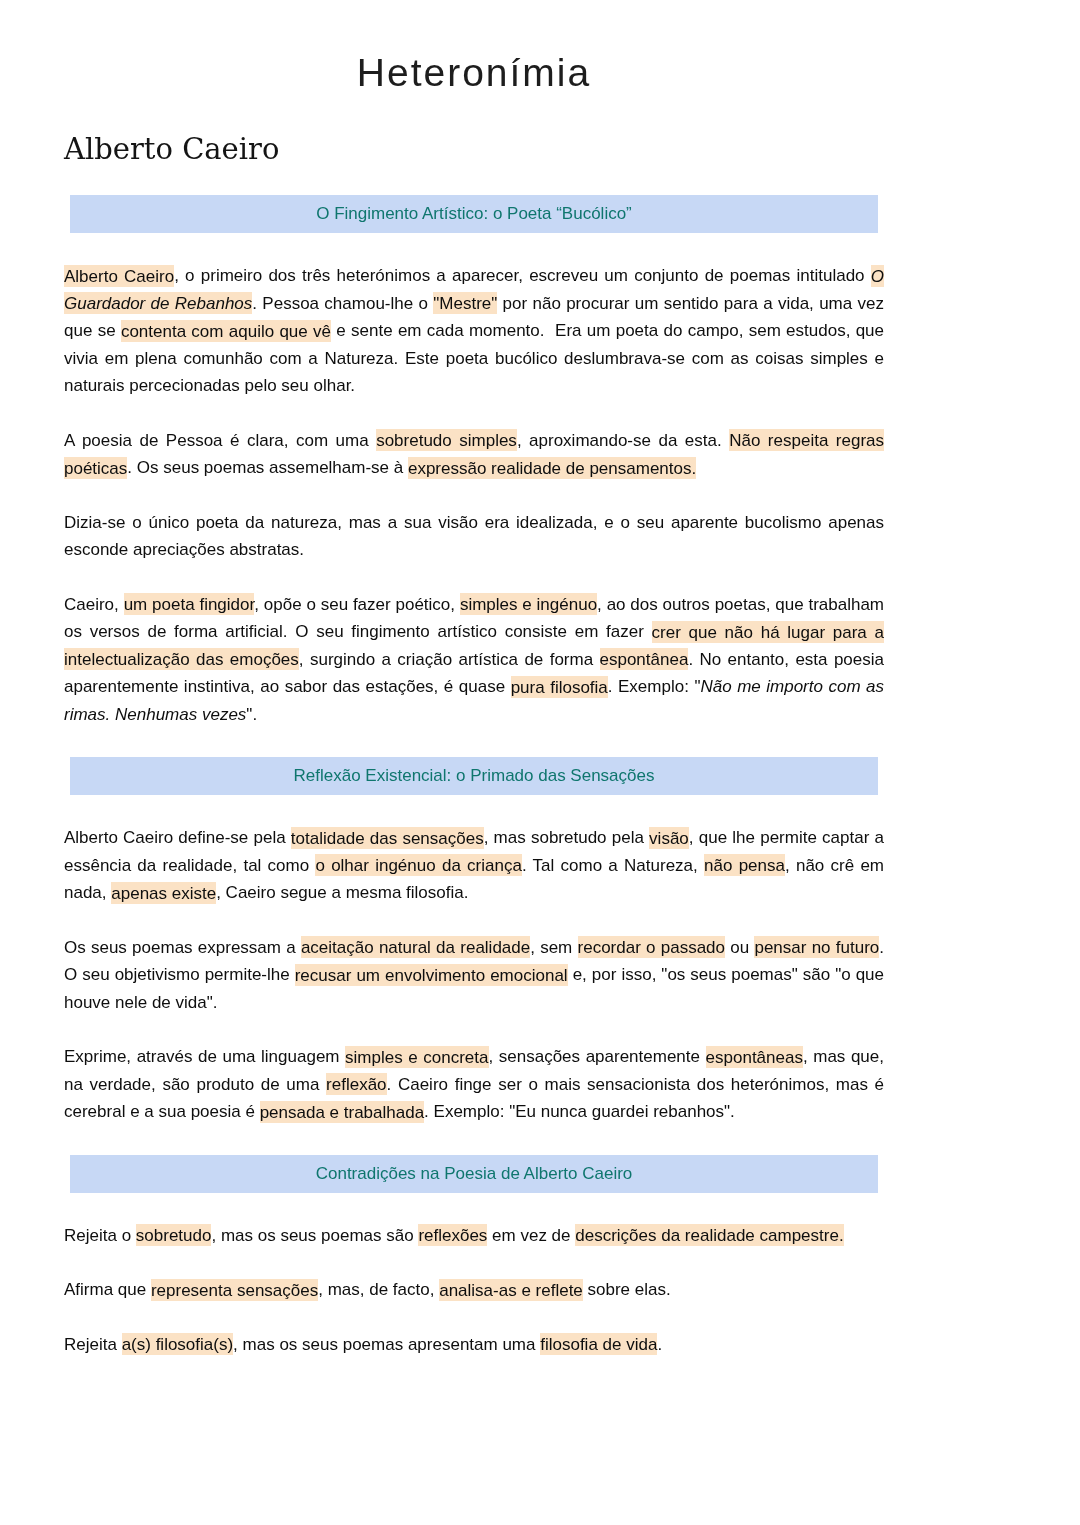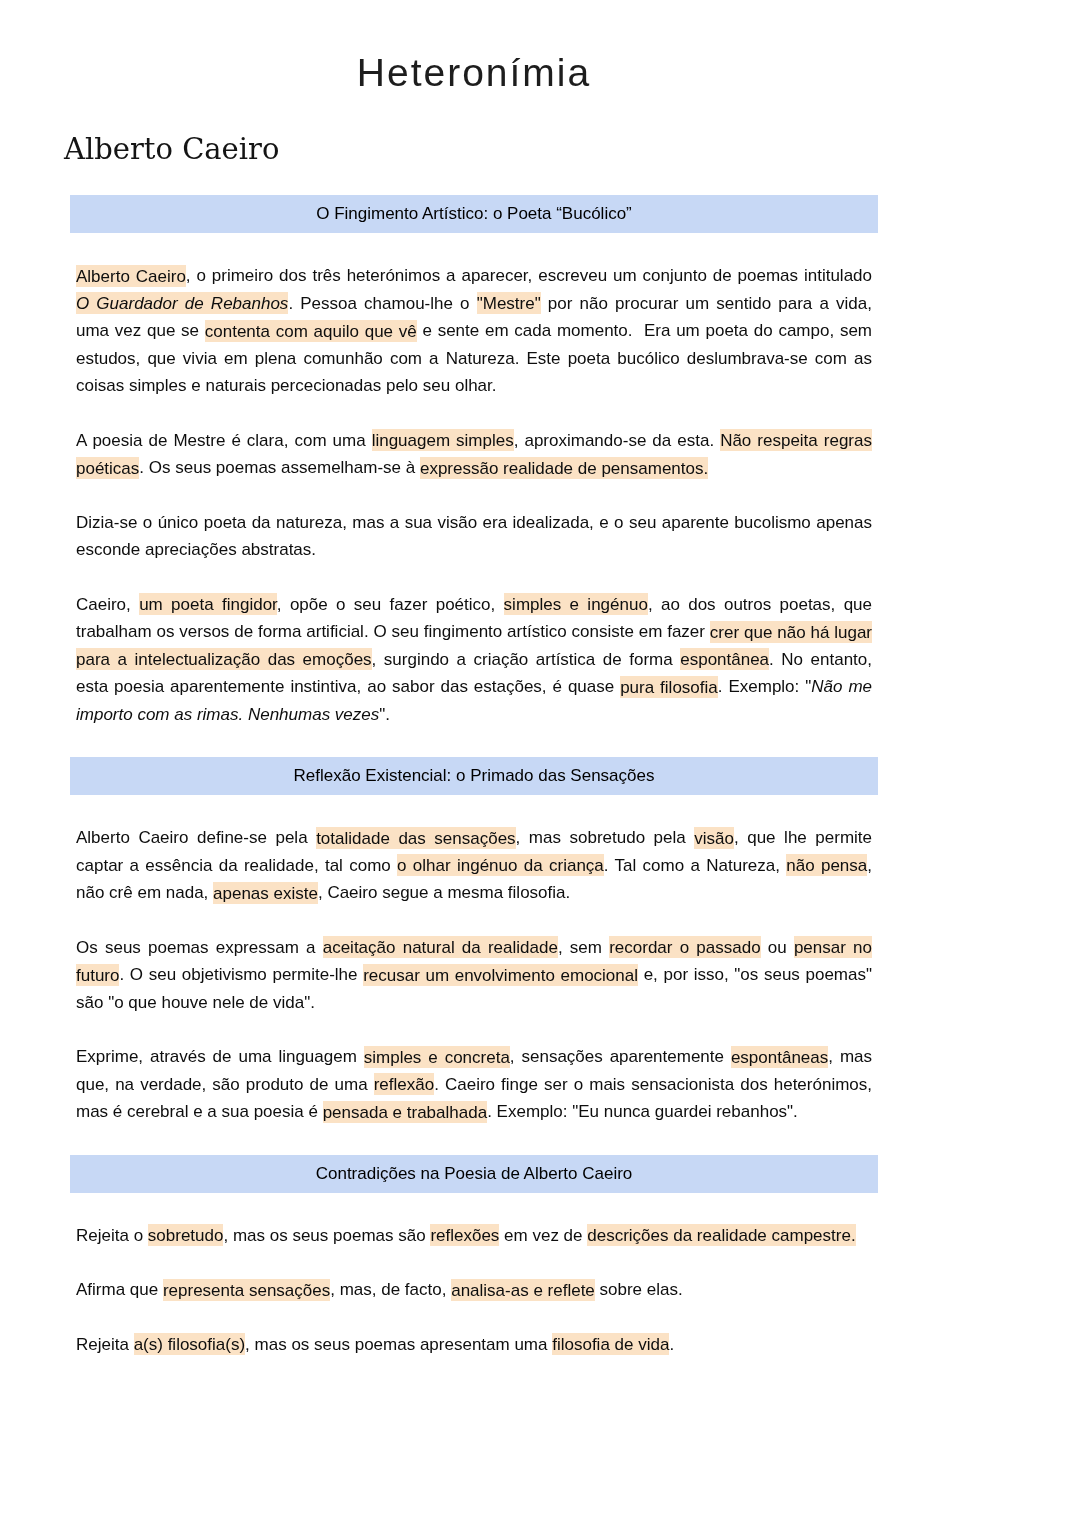--- a/index.html
+++ b/index.html
@@ -39,24 +39,24 @@
     color: #141414;
     line-height: 34px;
   }
   .banner {
     margin: 29px 6px;
     background: var(--banner-bg, #c9daf8);
     text-align: center;
     font-size: 17px;
     line-height: 22px;
     padding: 8px 10px;
-    color: #000000;
+    color: #0f766e;
   }
   p.body-par {
-    margin: 27px 12px;
+    margin: 27px 0;
     font-size: 17px;
     line-height: 27.5px;
     text-align: justify;
     color: #0e0e0e;
   }
   .hl {
     background: var(--hl-bg, #fce5cd);
     padding: 1.5px 0;
   }
   .it {
@@ -65,21 +65,21 @@
 </style>
 </head>
 <body>
 
 <div class="page">
   <h1 class="doc-title">Heteronímia</h1>
   <h2 class="doc-subtitle">Alberto Caeiro</h2>
   <main id="doc">
       <div class="banner">O Fingimento Artístico: o Poeta “Bucólico”</div>
       <p class="body-par"><span class="hl">Alberto Caeiro</span><span>, o primeiro dos três heterónimos a aparecer, escreveu um conjunto de poemas intitulado </span><span class="hl it">O Guardador de Rebanhos</span><span>. Pessoa chamou-lhe o </span><span class="hl">"Mestre"</span><span> por não procurar um sentido para a vida, uma vez que se </span><span class="hl">contenta com aquilo que vê</span><span> e sente em cada momento.&nbsp; Era um poeta do campo, sem estudos, que vivia em plena comunhão com a Natureza. Este poeta bucólico deslumbrava-se com as coisas simples e naturais percecionadas pelo seu olhar.</span></p>
-      <p class="body-par"><span>A poesia de Mestre é clara, com uma </span><span class="hl">linguagem simples</span><span>, aproximando-se da esta. </span><span class="hl">Não respeita regras poéticas</span><span>. Os seus poemas assemelham-se à </span><span class="hl">expressão realidade de pensamentos.</span></p>
+      <p class="body-par"><span>A poesia de Pessoa é clara, com uma </span><span class="hl">sobretudo simples</span><span>, aproximando-se da esta. </span><span class="hl">Não respeita regras poéticas</span><span>. Os seus poemas assemelham-se à </span><span class="hl">expressão realidade de pensamentos.</span></p>
       <p class="body-par"><span>Dizia-se o único poeta da natureza, mas a sua visão era idealizada, e o seu aparente bucolismo apenas esconde apreciações abstratas.</span></p>
       <p class="body-par"><span>Caeiro, </span><span class="hl">um poeta fingidor</span><span>, opõe o seu fazer poético, </span><span class="hl">simples e ingénuo</span><span>, ao dos outros poetas, que trabalham os versos de forma artificial. O seu fingimento artístico consiste em fazer </span><span class="hl">crer que não há lugar para a intelectualização das emoções</span><span>, surgindo a criação artística de forma </span><span class="hl">espontânea</span><span>. No entanto, esta poesia aparentemente instintiva, ao sabor das estações, é quase </span><span class="hl">pura filosofia</span><span>. Exemplo: "</span><span class="it">Não me importo com as rimas. Nenhumas vezes</span><span>".</span></p>
       <div class="banner">Reflexão Existencial: o Primado das Sensações</div>
       <p class="body-par"><span>Alberto Caeiro define-se pela </span><span class="hl">totalidade das sensações</span><span>, mas sobretudo pela </span><span class="hl">visão</span><span>, que lhe permite captar a essência da realidade, tal como </span><span class="hl">o olhar ingénuo da criança</span><span>. Tal como a Natureza, </span><span class="hl">não pensa</span><span>, não crê em nada, </span><span class="hl">apenas existe</span><span>, Caeiro segue a mesma filosofia.</span></p>
       <p class="body-par"><span>Os seus poemas expressam a </span><span class="hl">aceitação natural da realidade</span><span>, sem </span><span class="hl">recordar o passado</span><span> ou </span><span class="hl">pensar no futuro</span><span>. O seu objetivismo permite-lhe </span><span class="hl">recusar um envolvimento emocional</span><span> e, por isso, "os seus poemas" são "o que houve nele de vida".</span></p>
       <p class="body-par"><span>Exprime, através de uma linguagem </span><span class="hl">simples e concreta</span><span>, sensações aparentemente </span><span class="hl">espontâneas</span><span>, mas que, na verdade, são produto de uma </span><span class="hl">reflexão</span><span>. Caeiro finge ser o mais sensacionista dos heterónimos, mas é cerebral e a sua poesia é </span><span class="hl">pensada e trabalhada</span><span>. Exemplo: "Eu nunca guardei rebanhos".</span></p>
       <div class="banner">Contradições na Poesia de Alberto Caeiro</div>
       <p class="body-par"><span>Rejeita o </span><span class="hl">sobretudo</span><span>, mas os seus poemas são </span><span class="hl">reflexões</span><span> em vez de </span><span class="hl">descrições da realidade campestre.</span></p>
       <p class="body-par"><span>Afirma que </span><span class="hl">representa sensações</span><span>, mas, de facto, </span><span class="hl">analisa-as e reflete</span><span> sobre elas.</span></p>
       <p class="body-par"><span>Rejeita </span><span class="hl">a(s) filosofia(s)</span><span>, mas os seus poemas apresentam uma </span><span class="hl">filosofia de vida</span><span>.</span></p>

